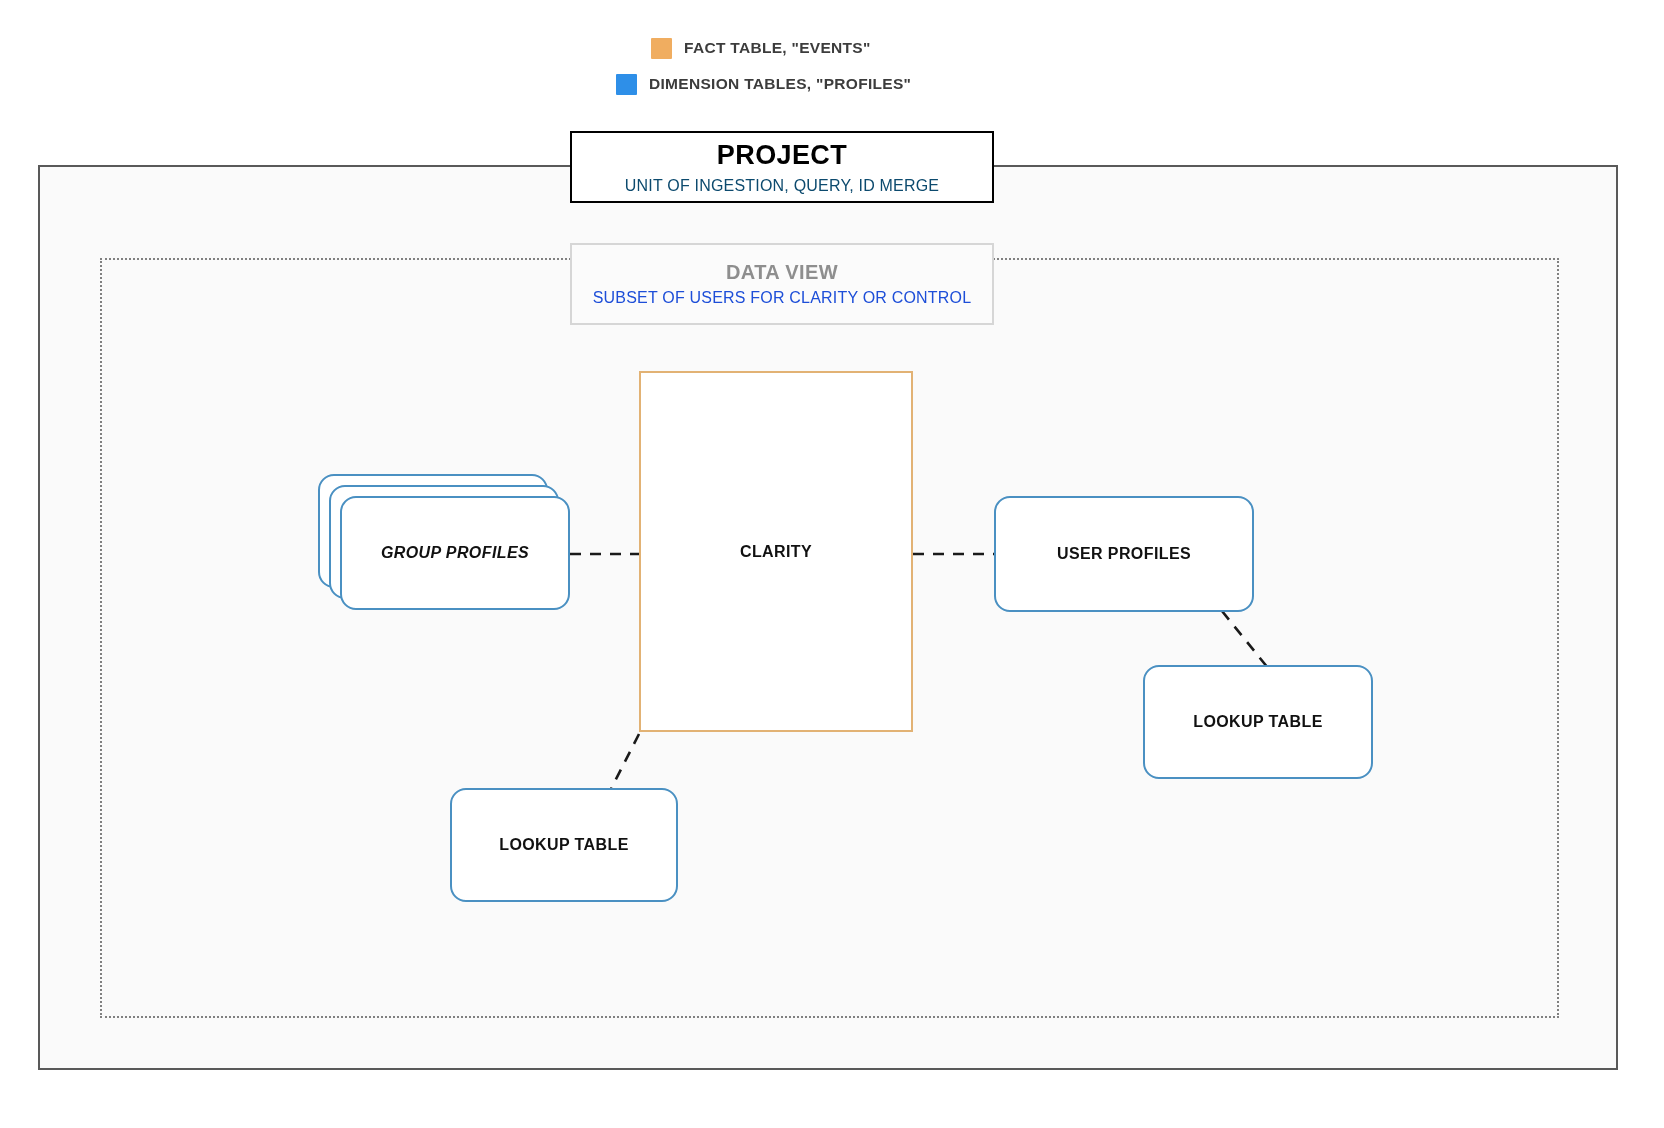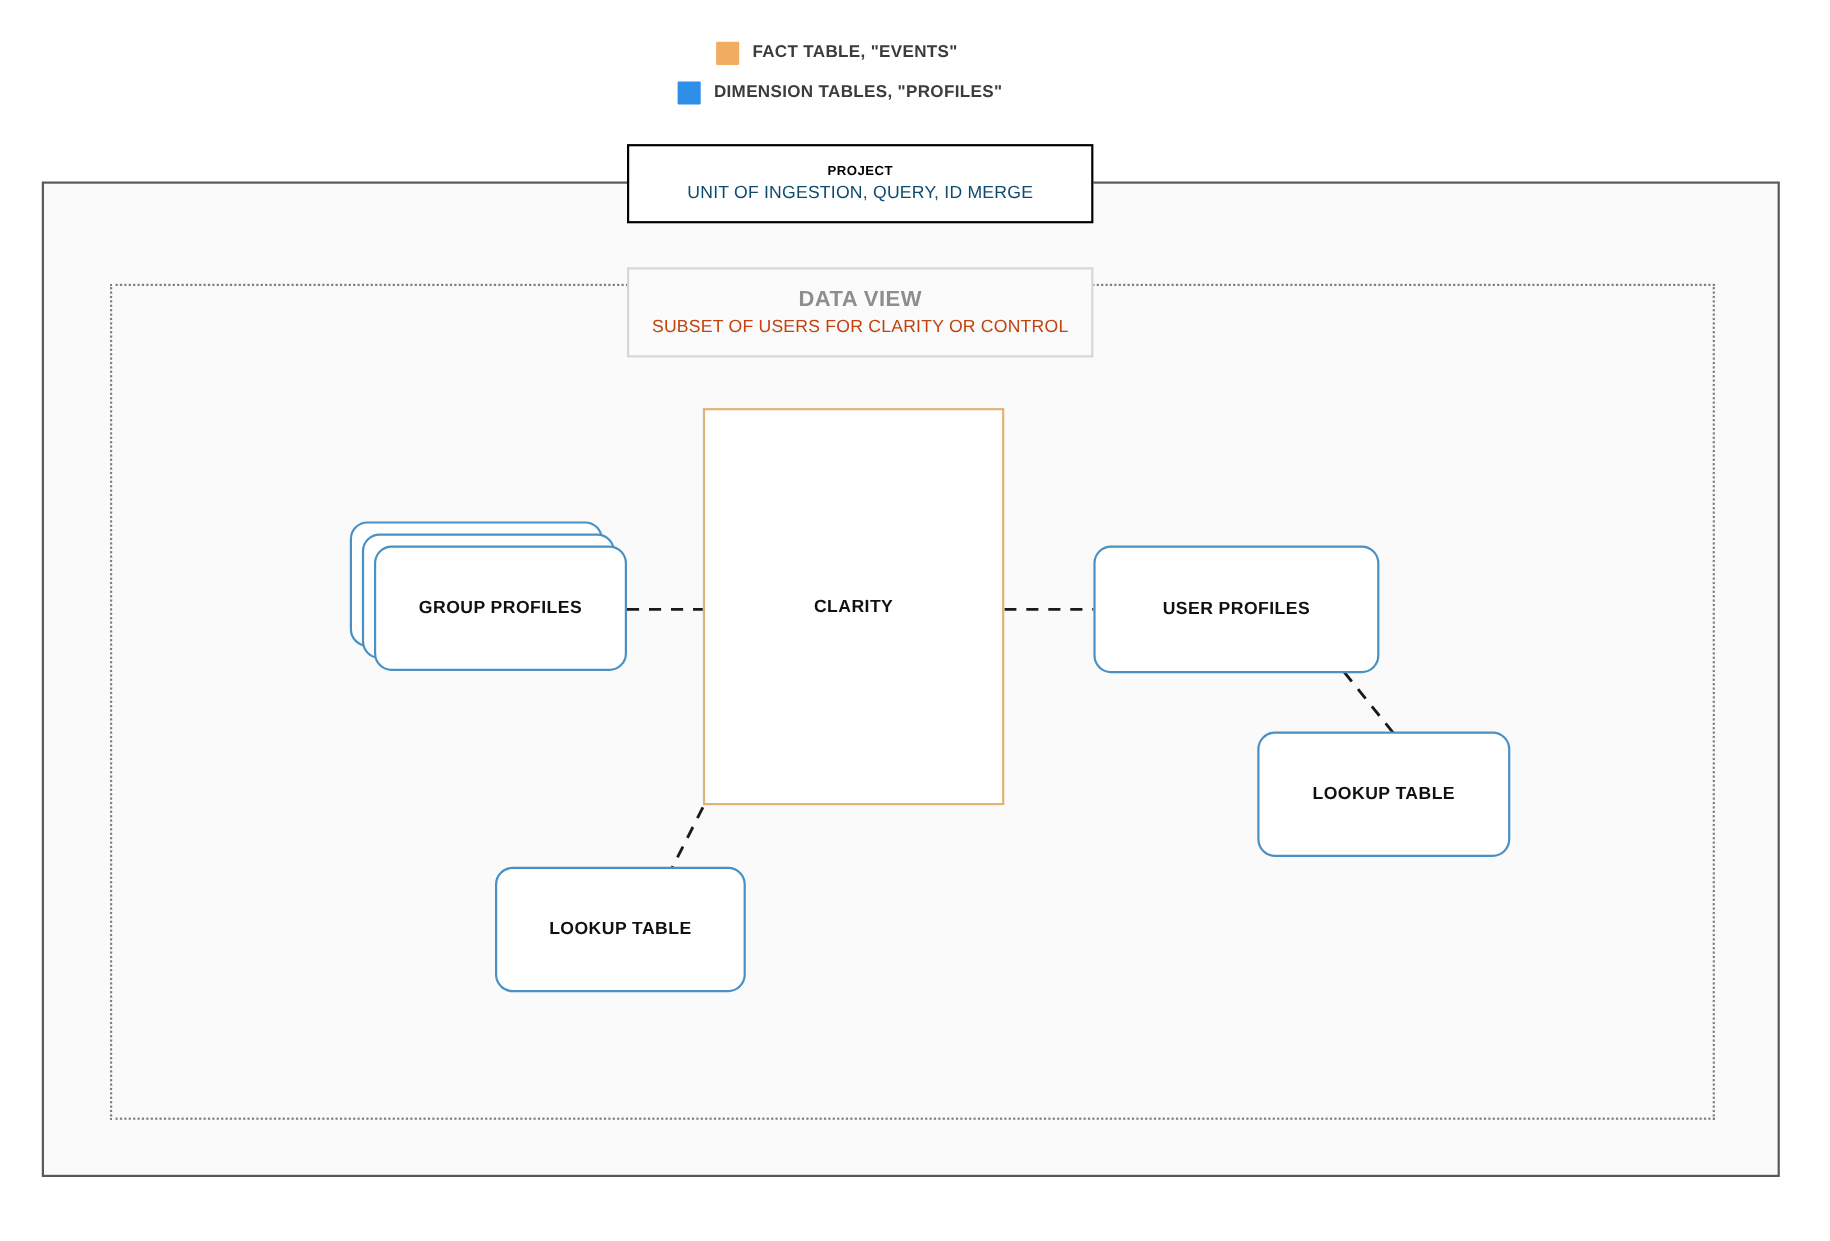--- a/index.html
+++ b/index.html
@@ -70,21 +70,21 @@
     width: 424px; height: 72px;
     background: #ffffff;
     border: 2.5px solid #000000;
     display: flex;
     flex-direction: column;
     align-items: center;
     justify-content: center;
     z-index: 6;
   }
   .project-title {
-    font-size: 12px;
+    font-size: 27px;
     font-weight: bold;
     color: #000000;
     letter-spacing: 0.4px;
     line-height: 1.35;
   }
   .project-sub {
     font-size: 16px;
     color: #0c4a6e;
     letter-spacing: 0.2px;
     line-height: 1.45;
@@ -106,21 +106,21 @@
   }
   .dataview-title {
     font-size: 20px;
     font-weight: bold;
     color: #8e8e8e;
     letter-spacing: 0.4px;
     line-height: 1.4;
   }
   .dataview-sub {
     font-size: 16px;
-    color: #c2410c;
+    color: #1d4ed8;
     letter-spacing: 0.2px;
     line-height: 1.5;
   }
 
   
   .connectors {
     position: absolute;
     left: 0; top: 0;
     width: 1664px; height: 1128px;
     z-index: 2;
@@ -154,20 +154,21 @@
     border: 2.5px solid #4a90c2;
     border-radius: 16px;
   }
 
   
   .stack {
     position: absolute;
     left: 318px; top: 474px;
     width: 252px; height: 108px;
     z-index: 4;
+    font-style: italic;
   }
   .stack-card {
     position: absolute;
     width: 230px; height: 114px;
     background: #ffffff;
     border: 2.5px solid #4a90c2;
     border-radius: 16px;
   }
   .stack-card.c1 { left: 0px;  top: 0px;  z-index: 1; }
   .stack-card.c2 { left: 11px; top: 11px; z-index: 2; }

